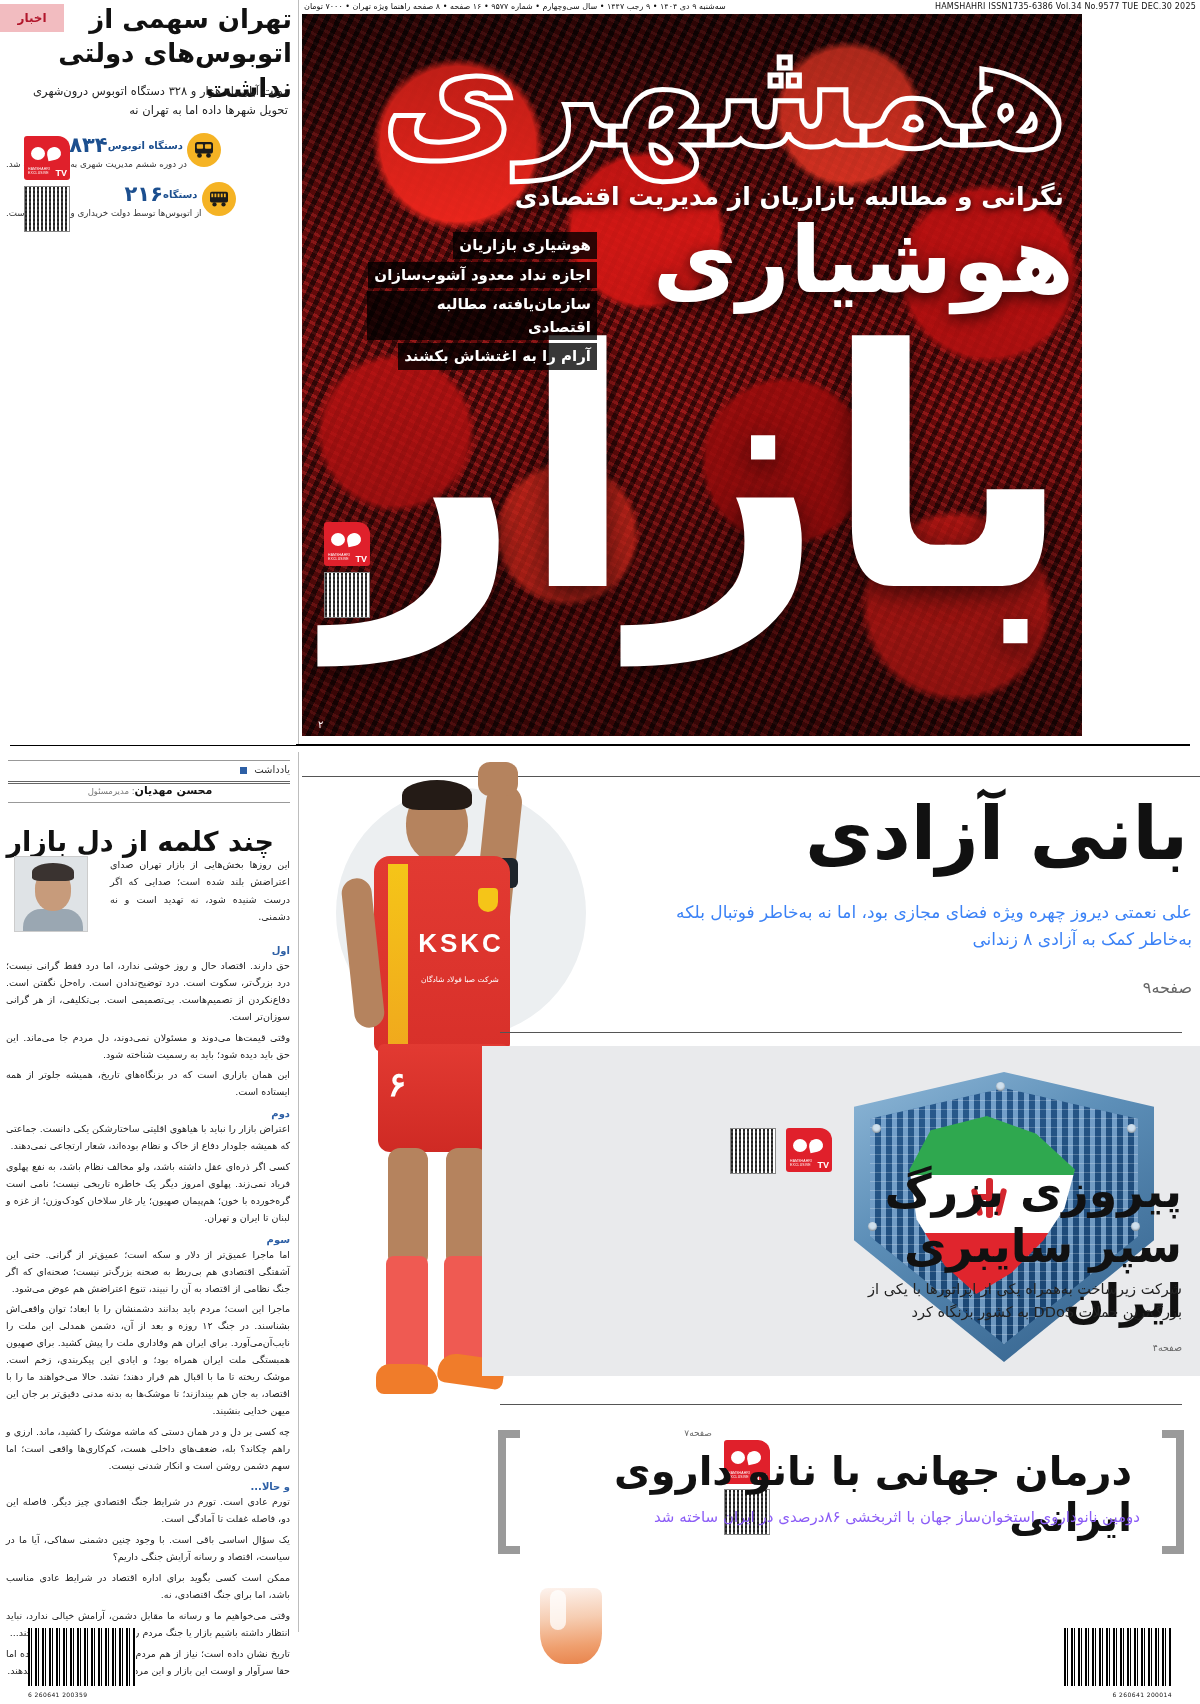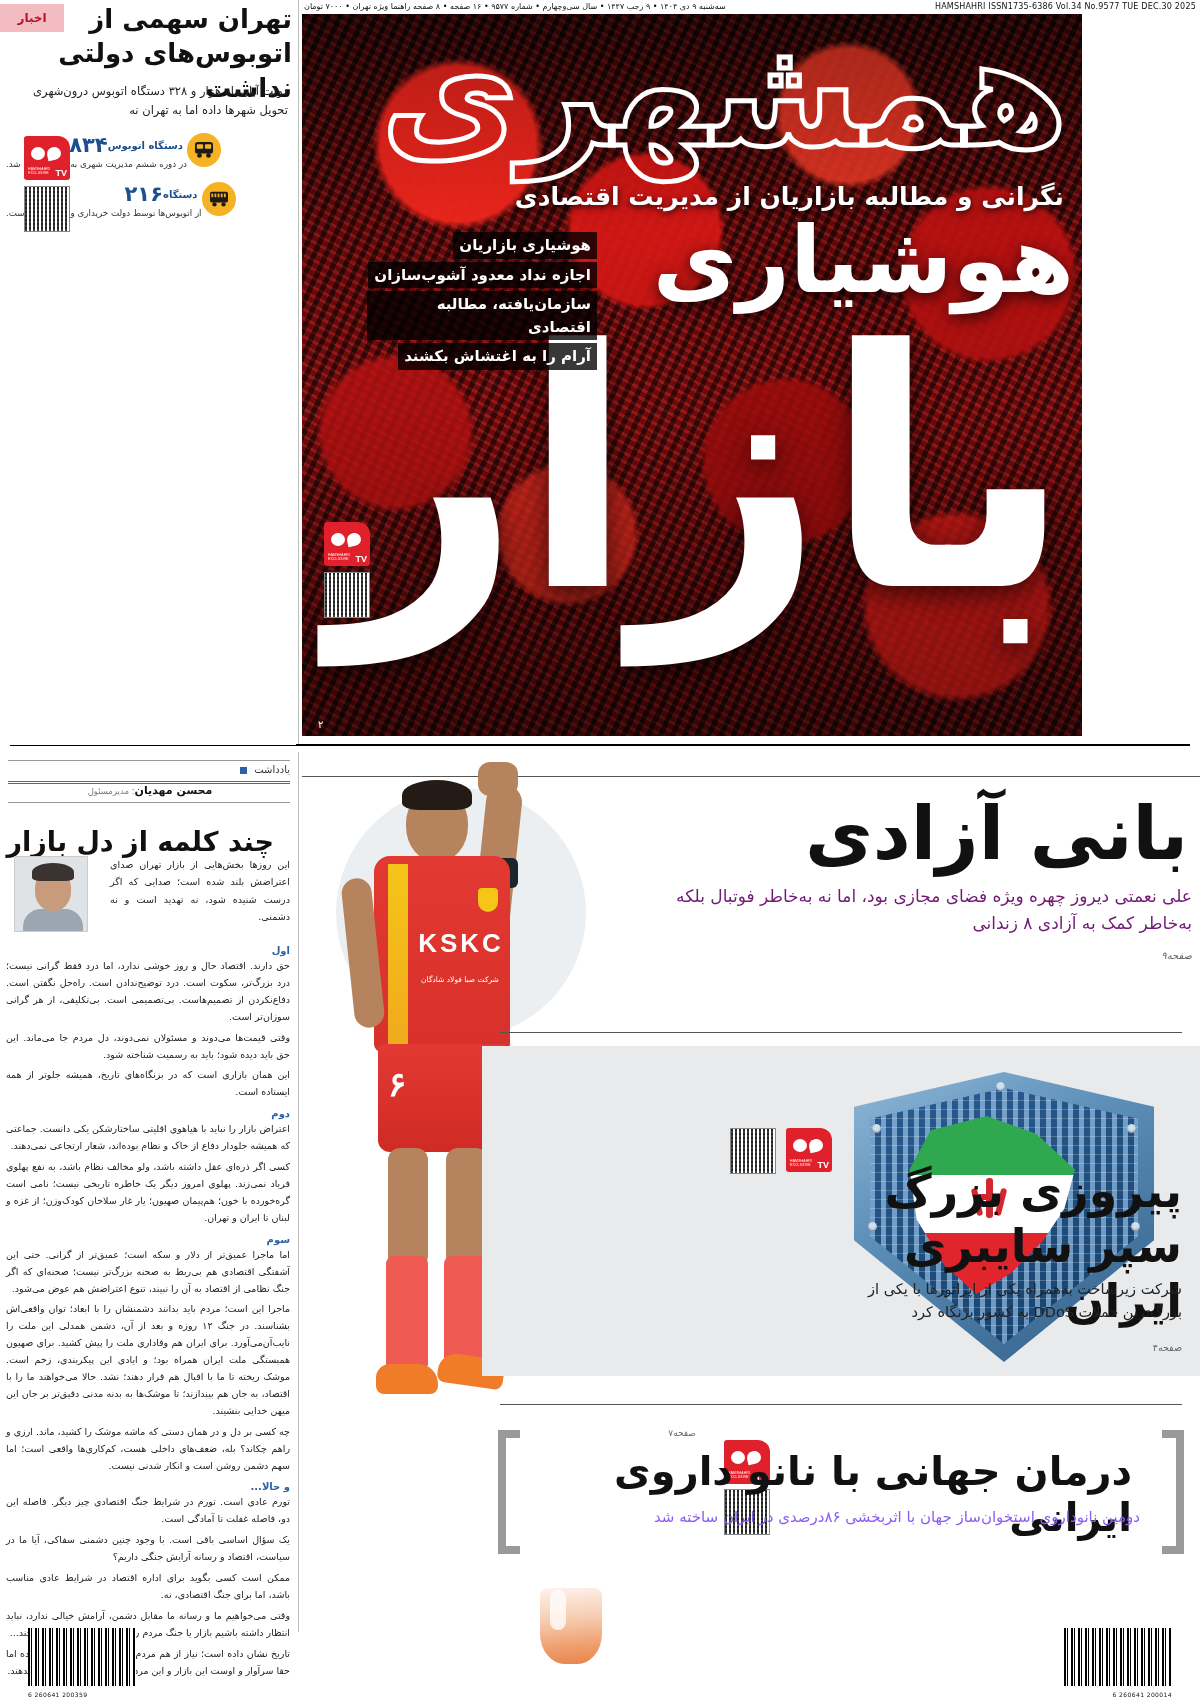--- a/index.html
+++ b/index.html
@@ -213,22 +213,22 @@
   .pl-num{ position:absolute; left:86px; top:312px; color:#fff; font-size:34px; font-weight:bold; font-family:"Liberation Sans",sans-serif;}
   .pl-legL{ position:absolute; left:86px; top:396px; width:40px;height:120px;background:#b5835e;border-radius:12px;}
   .pl-legR{ position:absolute; left:144px; top:396px; width:42px;height:120px;background:#b5835e;border-radius:12px;}
   .pl-sockL{ position:absolute; left:84px; top:504px; width:42px;height:116px;background:#ef5a52;border-radius:8px;}
   .pl-sockR{ position:absolute; left:142px; top:504px; width:44px;height:116px;background:#ef5a52;border-radius:8px;}
   .pl-shoeL{ position:absolute; left:74px; top:612px; width:62px;height:30px;background:#f07c2a;border-radius:14px 20px 8px 8px;}
   .pl-shoeR{ position:absolute; left:136px; top:604px; width:66px;height:30px;background:#f07c2a;border-radius:18px 14px 8px 8px; transform:rotate(8deg);}
 
   .azadi{ position:absolute; right:8px; top:36px; width:560px; text-align:right; }
   .azadi h1{ margin:4px; font-size:74px; font-weight:bold; letter-spacing:-2px; line-height:1.12;}
-  .azadi p{ margin:8px 0 0; font-size:17px; line-height:1.62; color:#701a75;}
-  .azadi .pg{ font-size:10px; color:#666; margin-top:12px;font-style:italic;}
+  .azadi p{ margin:24px 0 0; font-size:17px; line-height:1.62; color:#3b82f6;}
+  .azadi .pg{ font-size:16px; color:#666; margin-top:24px;}
 
   
   .cyber{ position:absolute; left:482px; top:1046px; width:718px; height:330px; background:#e9eaec;}
   .cyber .rule{ position:absolute; left:18px; right:18px; top:-14px; border-top:1px solid #555;}
   .shield{ position:absolute; left:372px; top:26px; width:300px; height:290px;
     background:linear-gradient(150deg,#8fb8d8 0%,#5d8fb8 38%,#2f5d88 100%);
     clip-path:polygon(50% 0%,100% 12%,100% 58%,50% 100%,0% 58%,0% 12%);
     box-shadow:0 6px 16px rgba(0,0,0,.28);}
   .shield .inner{ position:absolute; left:16px; top:16px; right:16px; bottom:18px;
     clip-path:polygon(50% 0%,100% 12%,100% 58%,50% 100%,0% 58%,0% 12%);
@@ -258,21 +258,21 @@
 
   
   .nano{ position:absolute; left:482px; top:1404px; width:718px; height:210px;}
   .nano .rule{ position:absolute; left:18px; right:18px; top:0; border-top:1px solid #555;}
   .nano .brL{ position:absolute; left:16px; top:26px; width:22px; height:124px; border-left:8px solid #9a9a9a; border-top:8px solid #9a9a9a; border-bottom:8px solid #9a9a9a;}
   .nano .brR{ position:absolute; right:16px; top:26px; width:22px; height:124px; border-right:8px solid #9a9a9a; border-top:8px solid #9a9a9a; border-bottom:8px solid #9a9a9a;}
   .nano h2{ position:absolute; right:68px; top:44px; width:560px; margin:0; text-align:right;
     font-size:40px; font-weight:bold; letter-spacing:-1px;}
   .nano .dek{ position:absolute; right:60px; top:104px; width:560px; text-align:right;
     font-size:15px; color:#8b5cf6;}
-  .nano .pg{ position:absolute; right:504px; top:24px; font-size:9px; color:#666;}
+  .nano .pg{ position:absolute; right:488px; top:24px; font-size:9px; color:#666;}
   .nano-tv{ position:absolute; right:430px; top:36px; width:48px;}
   .nano-tv .qr{ margin-top:5px; }
 
   
   .pills{ position:absolute; left:540px; top:1588px; width:62px; height:76px;
      background:linear-gradient(175deg,#fdf3ee 0%,#f6cdb2 40%,#ef9f6e 75%,#e8834b 100%);
      border-radius:8px 8px 40% 40%; }
   .pills:after{ content:""; position:absolute; left:10px; top:2px; width:16px;height:40px;
      background:#fff; border-radius:8px; opacity:.75;}
 

